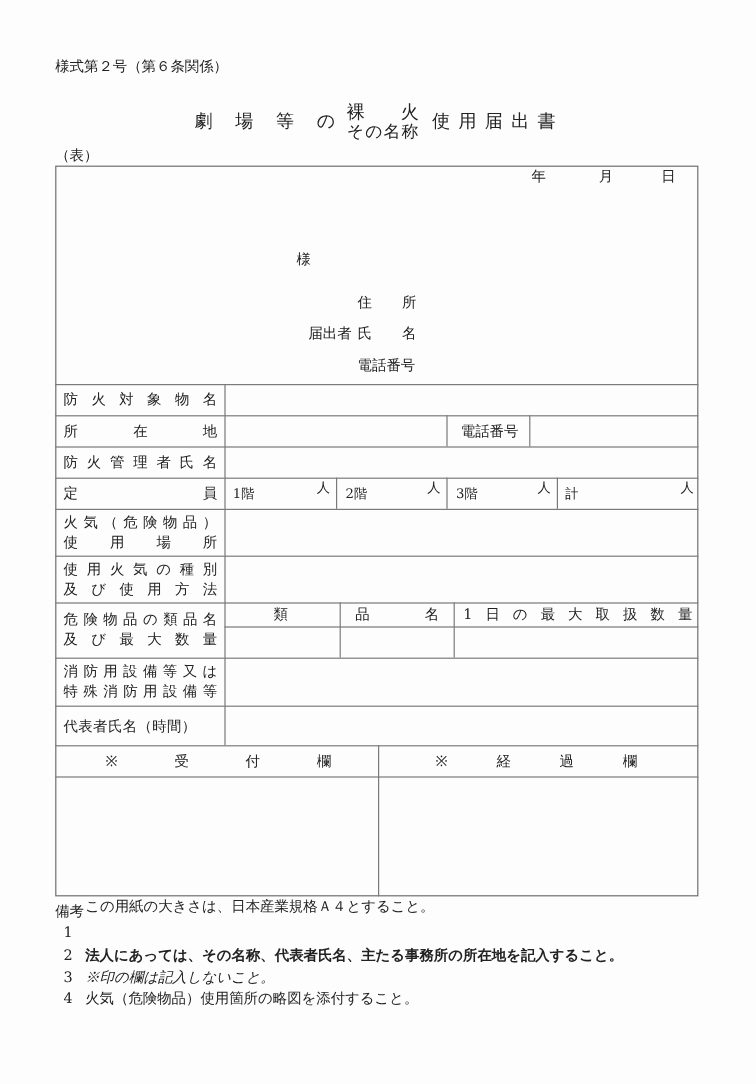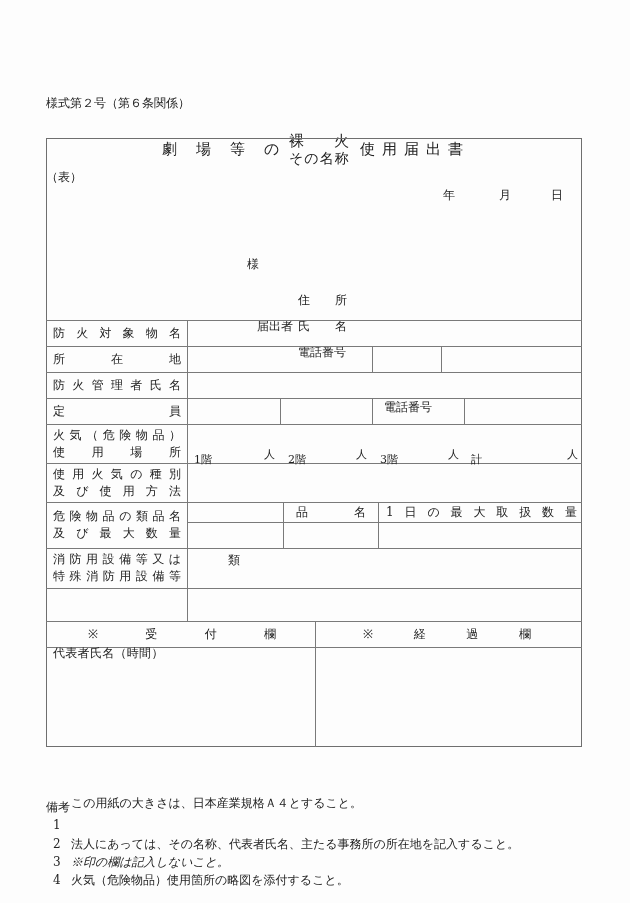--- a/index.html
+++ b/index.html
@@ -1,18 +1,18 @@
 <!DOCTYPE html>
 <html><head>
 <meta charset="utf-8">
 <style>
   html, body { margin: 0; padding: 0; background: #fdfdfd; }
   body { width: 630px; height: 903px; position: relative; overflow: hidden;
          font-family: "DejaVu Serif", "Liberation Serif", serif; color: #222; font-size: 12px; }
-  .t { position: absolute; white-space: nowrap; line-height: 1; margin-top: 48px; }
+  .t { position: absolute; white-space: nowrap; line-height: 1; }
   .hl { position: absolute; height: 0; border-top: 1px solid #7a7a7a; }
   .vl { position: absolute; width: 0; border-left: 1px solid #7a7a7a; }
   .frame { position: absolute; left: 46px; top: 138px; width: 536px; height: 609px; border: 1px solid #6f6f6f; box-sizing: border-box; }
   .spread { display: flex; justify-content: space-between; position: absolute; line-height: 1; }
   .spread span { display: inline-block; }
   .field { position: absolute; background: transparent; }
   .title-char { font-size: 15px; }
 </style>
 </head>
 <body>
@@ -241,18 +241,18 @@
   <span>欄</span>
 </div>
 <div class="field" style="left:48px;top:649px;width:266px;height:96px;"></div>
 <div class="field" style="left:317px;top:649px;width:264px;height:96px;"></div>
 
 <div>
   <div class="t" style="left:46px;top:753px;">備考</div>
   <div class="t" style="left:53px;top:771px;">1</div>
   <div class="t" style="left:71px;top:749px;">この用紙の大きさは、日本産業規格Ａ４とすること。</div>
   <div class="t" style="left:53px;top:790px;">2</div>
-  <div class="t" style="left:71px;top:790px;">法人にあっては、その名称、代表者氏名、主たる事務所の所在地を記入すること。</div>
+  <div class="t" style="left:71px;top:790px;font-weight:bold;">法人にあっては、その名称、代表者氏名、主たる事務所の所在地を記入すること。</div>
   <div class="t" style="left:53px;top:808px;">3</div>
   <div class="t" style="left:71px;top:808px;font-style:italic;">※印の欄は記入しないこと。</div>
   <div class="t" style="left:53px;top:826px;">4</div>
   <div class="t" style="left:71px;top:826px;">火気（危険物品）使用箇所の略図を添付すること。</div>
 </div>
 
 </body></html>

